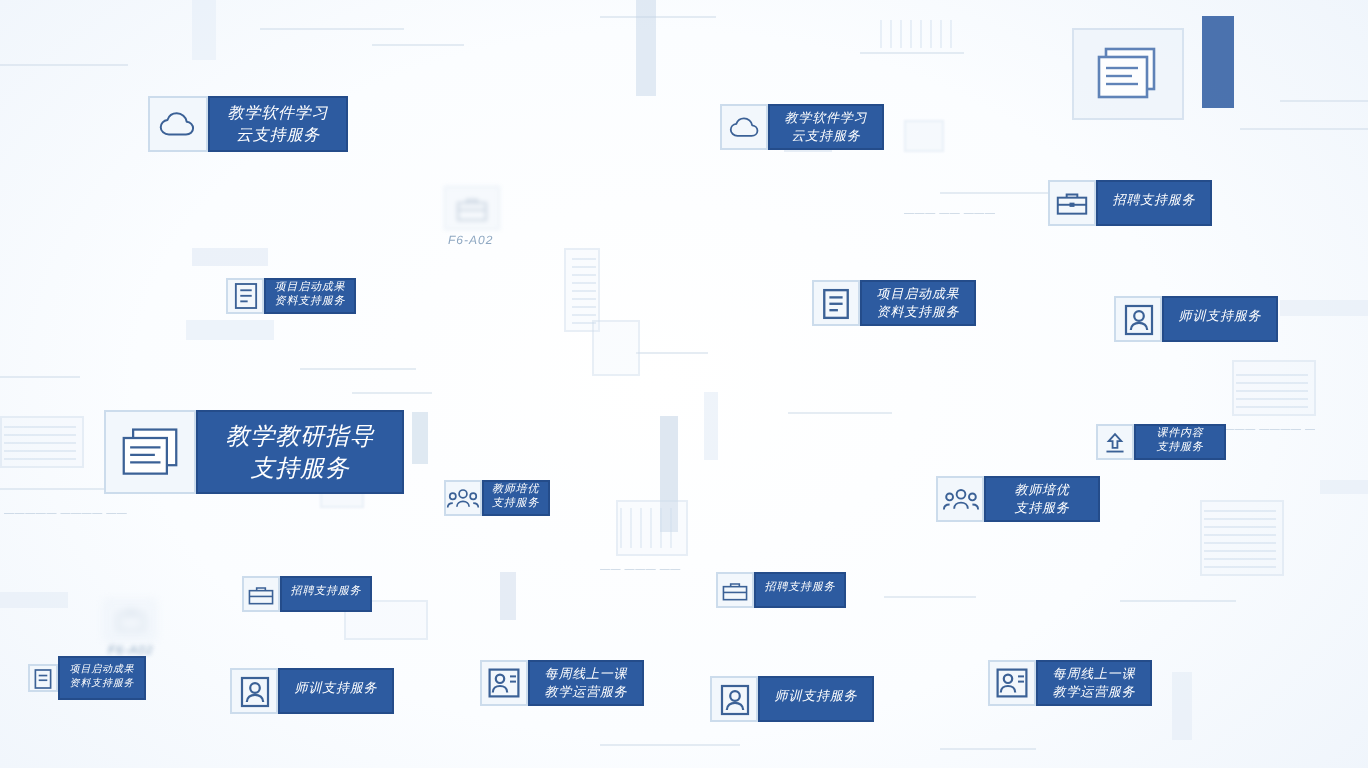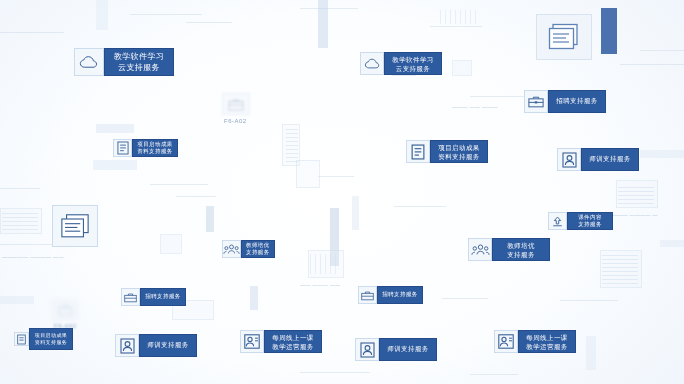--- a/index.html
+++ b/index.html
@@ -6,20 +6,21 @@
   html,body{margin:0;padding:0;}
   body{
     width:684px;height:384px;overflow:hidden;
     background:#ffffff;
     font-family:"Liberation Sans","DejaVu Sans",sans-serif;
   }
   #stage{
     position:relative;width:684px;height:384px;overflow:hidden;
     background:
       radial-gradient(ellipse 620px 420px at 48% 50%, #ffffff 0%, #fbfdff 42%, #eef4fb 78%, #e4edf7 100%);
+    font-style: italic;
   }
   
   .bgline{position:absolute;background:#cfdcea;opacity:.55;}
   .bgbox{position:absolute;border:1px solid #d3e0ee;opacity:.5;background:rgba(235,242,250,.45);}
   .bgfill{position:absolute;background:#dbe6f3;opacity:.6;}
   .bgfill.d{background:#c2d3e6;}
   .bgfill.b{background:#2d5ba0;opacity:.85;}
   .bgtxt{position:absolute;color:#9bb2cb;font-size:5px;line-height:7px;letter-spacing:.3px;opacity:.8;white-space:nowrap;}
   .hatch{position:absolute;opacity:.45;
     background:repeating-linear-gradient(0deg,#c9d9ea 0px,#c9d9ea 1px,transparent 1px,transparent 4px);}
@@ -242,20 +243,24 @@
   <div class="unit s-xl" style="left:52px;top:205px;">
     <div class="iconbox">
       <svg width="30" height="27" viewBox="0 0 32 28" aria-hidden="true">
         <rect x="7" y="1.5" width="23" height="19" fill="#ffffff" stroke="#3b6196" stroke-width="1.2"></rect>
         <rect x="2" y="6" width="23" height="19" fill="#ffffff" stroke="#3b6196" stroke-width="1.2"></rect>
         <line x1="5.4" y1="11" x2="21.6" y2="11" stroke="#3b6196" stroke-width="1.2"></line>
         <line x1="5.4" y1="15" x2="18.6" y2="15" stroke="#3b6196" stroke-width="1.2"></line>
         <line x1="5.4" y1="19" x2="21.6" y2="19" stroke="#3b6196" stroke-width="1.2"></line>
       </svg>
     </div>
+    <div class="lbl">
+      <span>教学教研指导</span>
+      <span>支持服务</span>
+    </div>
   </div>
 
   <div class="unit s-sm" style="left:222px;top:240px;">
     <div class="iconbox">
       <svg width="17" height="13" viewBox="0 0 20 14" aria-hidden="true">
         <circle cx="10" cy="4" r="2.3" fill="none" stroke="#3b6196" stroke-width="1"></circle>
         <circle cx="4" cy="5.4" r="1.8" fill="none" stroke="#3b6196" stroke-width="1"></circle>
         <circle cx="16" cy="5.4" r="1.8" fill="none" stroke="#3b6196" stroke-width="1"></circle>
         <path d="M6.4 11.6c0-2 1.6-3.2 3.6-3.2s3.6 1.2 3.6 3.2" fill="none" stroke="#3b6196" stroke-width="1"></path>
         <path d="M1 12c0-1.7 1.3-2.6 3-2.6" fill="none" stroke="#3b6196" stroke-width="1"></path>

